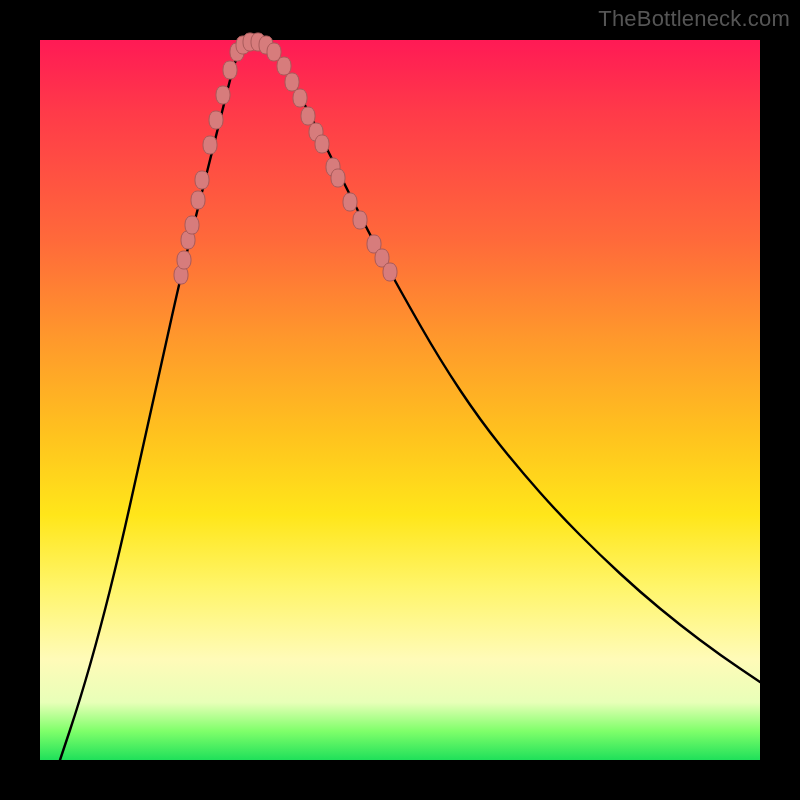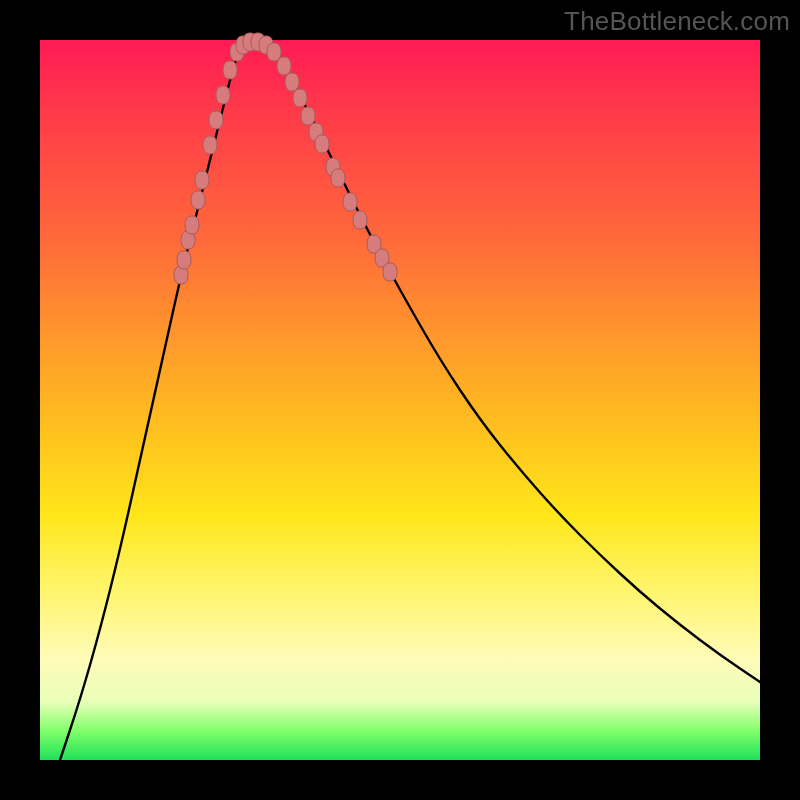--- a/index.html
+++ b/index.html
@@ -39,21 +39,21 @@
       #e8ffb8 92%,
       #7fff6a 96%,
       #1fe05a 100%
     );
   }
   .watermark {
     position: absolute;
     top: 6px;
     right: 10px;
     color: #555;
-    font-size: 26px;
+    font-size: 22px;
     font-weight: 500;
     letter-spacing: 0.2px;
     user-select: none;
   }
   svg.curve {
     position: absolute;
     left: 0;
     top: 0;
     width: 720px;
     height: 720px;

